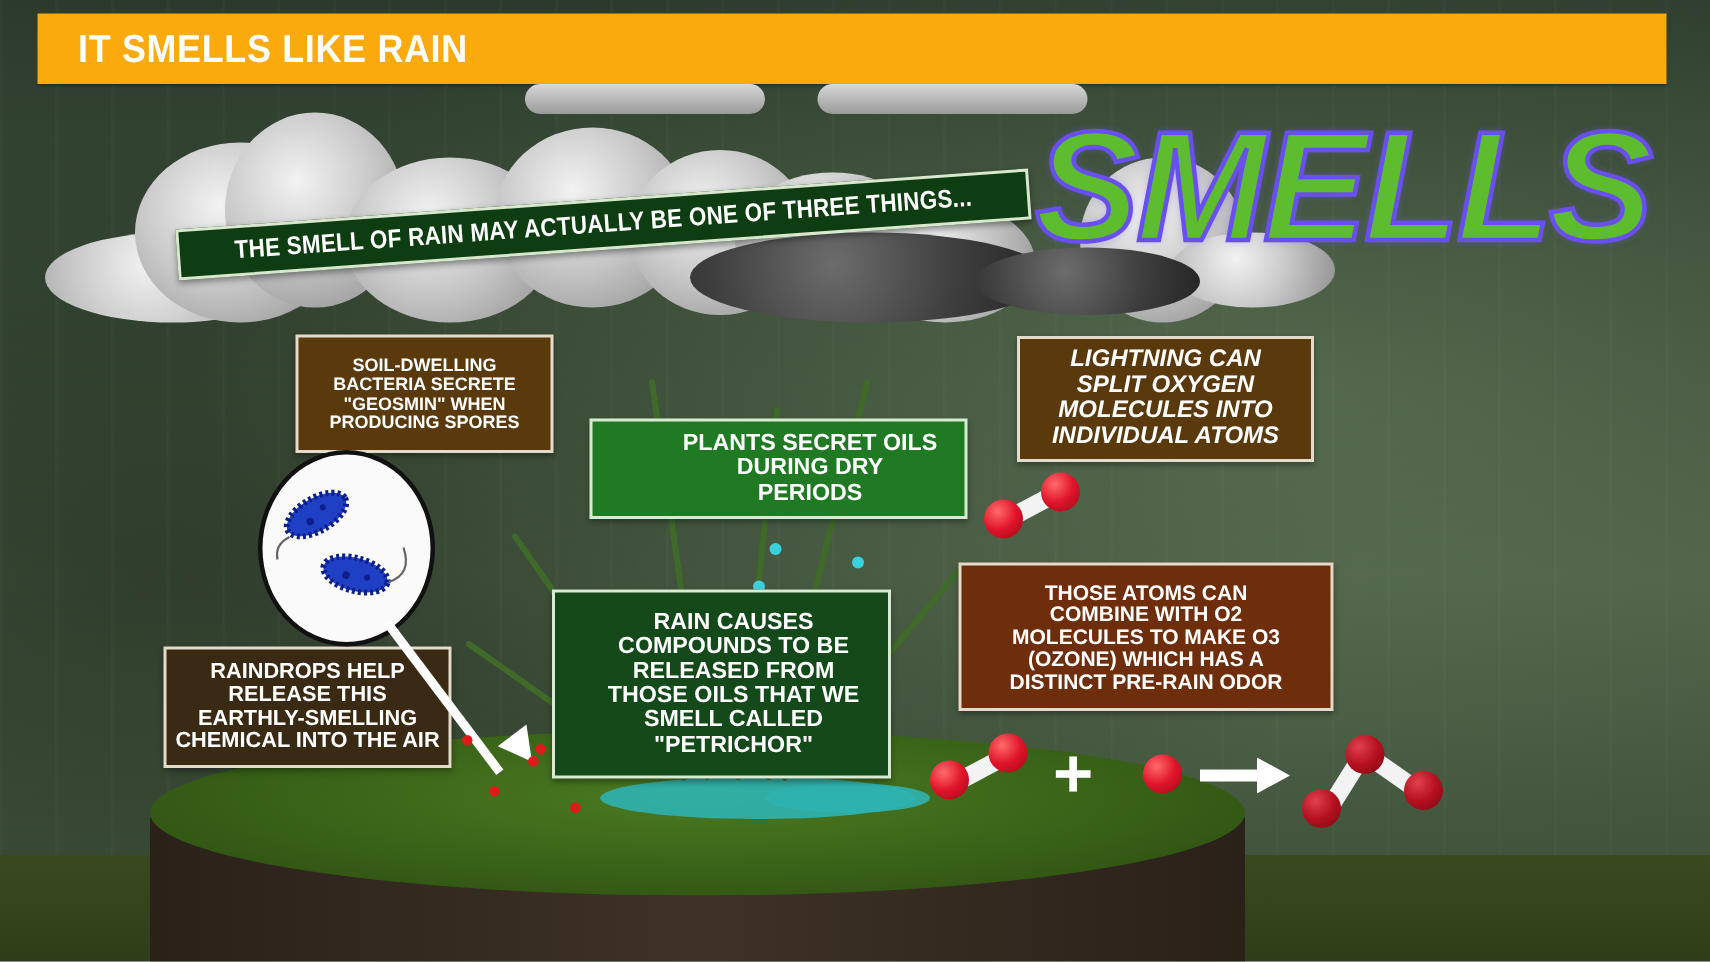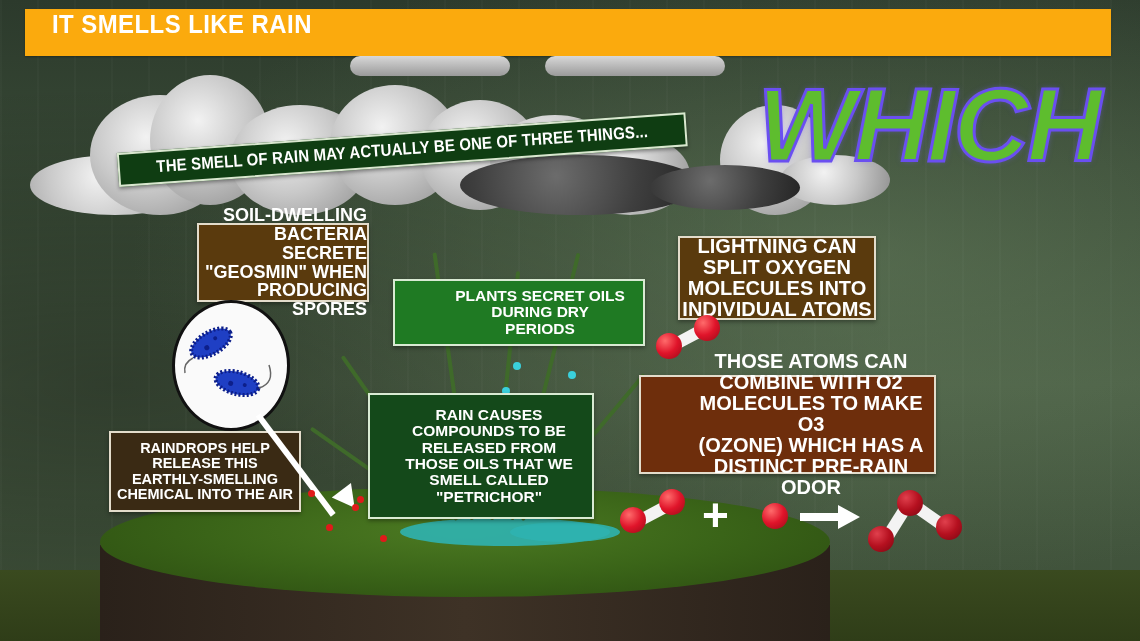--- a/index.html
+++ b/index.html
@@ -18,21 +18,21 @@
     position:absolute; inset:0;
     background: repeating-linear-gradient(90deg, rgba(255,255,255,0.02) 0px, rgba(255,255,255,0.02) 2px, rgba(0,0,0,0) 2px, rgba(0,0,0,0) 37px);
   }
   .floor {
     position:absolute; left:0; right:0; top:570px; bottom:0;
     background: linear-gradient(180deg, #3a4a1f 0%, #2f3d18 100%);
   }
   .title-bar {
     position:absolute; left:25px; top:9px; width:1086px; height:47px;
     background:#fbaa0d;
-    display:flex; align-items:flex-start;
+    display:flex; align-items:center;
     box-shadow: 0 1px 2px rgba(0,0,0,0.3);
   }
   .title-text {
     margin-left:27px; color:#fff; font-weight:bold; font-size:26px; letter-spacing:0.5px;
     transform: scaleX(0.92); transform-origin:left center;
   }
   .cloud-main {
     position:absolute; left:30px; top:75px; width:870px; height:140px;
   }
   .puff { position:absolute; border-radius:50%; background: radial-gradient(circle at 40% 35%, #f2f2f2 0%, #c9c9c9 45%, #8d8d8d 100%); }
@@ -151,34 +151,34 @@
     <div class="plant-blade" style="left:490px; top:270px; height:250px; transform:rotate(6deg);"></div>
     <div class="plant-blade" style="left:510px; top:245px; height:275px; transform:rotate(14deg);"></div>
     <div class="plant-blade" style="left:455px; top:320px; height:200px; transform:rotate(-35deg);"></div>
     <div class="plant-blade" style="left:520px; top:330px; height:190px; transform:rotate(40deg);"></div>
     <div class="plant-blade" style="left:440px; top:360px; height:160px; transform:rotate(-55deg);"></div>
   </div>
   <div class="dot-cyan" style="left:513px; top:362px;"></div>
   <div class="dot-cyan" style="left:568px; top:371px;"></div>
   <div class="dot-cyan" style="left:502px; top:387px;"></div>
 
-  <div class="sign brown" style="left:197px; top:223px; width:168px; height:75px; font-size:18px;text-align:right;">
+  <div class="sign brown" style="left:197px; top:223px; width:168px; height:75px; font-size:12px;">
     <span>SOIL-DWELLING
 BACTERIA SECRETE
 "GEOSMIN" WHEN
 PRODUCING SPORES</span>
   </div>
 
   <div class="sign green" style="left:393px; top:279px; width:206px; height:63px; font-size:15.5px;">
     <span>PLANTS SECRET OILS
 DURING DRY
 PERIODS</span>
   </div>
 
-  <div class="sign brown" style="left:678px; top:236px; width:194px; height:80px; font-size:20px;">
+  <div class="sign brown" style="left:678px; top:224px; width:194px; height:80px; font-size:16px;font-style:italic;">
     <span>LIGHTNING CAN
 SPLIT OXYGEN
 MOLECULES INTO
 INDIVIDUAL ATOMS</span>
   </div>
 
   <div class="sign darkbrown" style="left:109px; top:431px; width:188px; height:77px; font-size:14.5px;">
     <span>RAINDROPS HELP
 RELEASE THIS
 EARTHLY-SMELLING
@@ -187,21 +187,21 @@
 
   <div class="sign darkgreen" style="left:368px; top:393px; width:206px; height:122px; font-size:15.5px;">
     <span>RAIN CAUSES
 COMPOUNDS TO BE
 RELEASED FROM
 THOSE OILS THAT WE
 SMELL CALLED
 "PETRICHOR"</span>
   </div>
 
-  <div class="sign rust" style="left:639px; top:375px; width:246px; height:95px; font-size:20px;padding-left:47px;">
+  <div class="sign rust" style="left:639px; top:375px; width:246px; height:95px; font-size:14px;">
     <span>THOSE ATOMS CAN
 COMBINE WITH O2
 MOLECULES TO MAKE O3
 (OZONE) WHICH HAS A
 DISTINCT PRE-RAIN ODOR</span>
   </div>
 
   <div class="bact-circle">
     <svg width="112" height="125" viewBox="0 0 112 125">
       <g transform="translate(36,40) rotate(-30)">
@@ -245,15 +245,15 @@
   </svg>
   <div>
     <div class="bond" style="left:888px; top:530px; width:34px; transform:rotate(-58deg);"></div>
     <div class="bond" style="left:918px; top:502px; width:34px; transform:rotate(35deg);"></div>
     <div class="atom dk" style="left:868px; top:526px;"></div>
     <div class="atom dk" style="left:897px; top:490px;"></div>
     <div class="atom dk" style="left:936px; top:514px;"></div>
   </div>
 
   <div class="headline">
-    <span>WHICH</span>
+    <span>SMELLS</span>
   </div>
 </div>
 
 </body></html>

